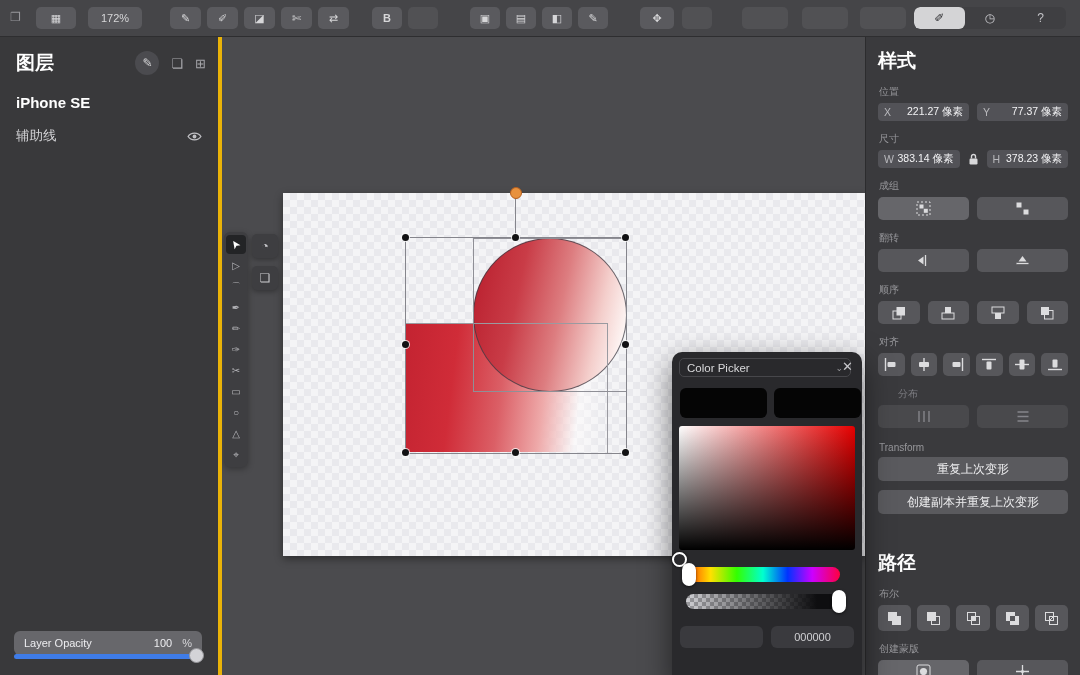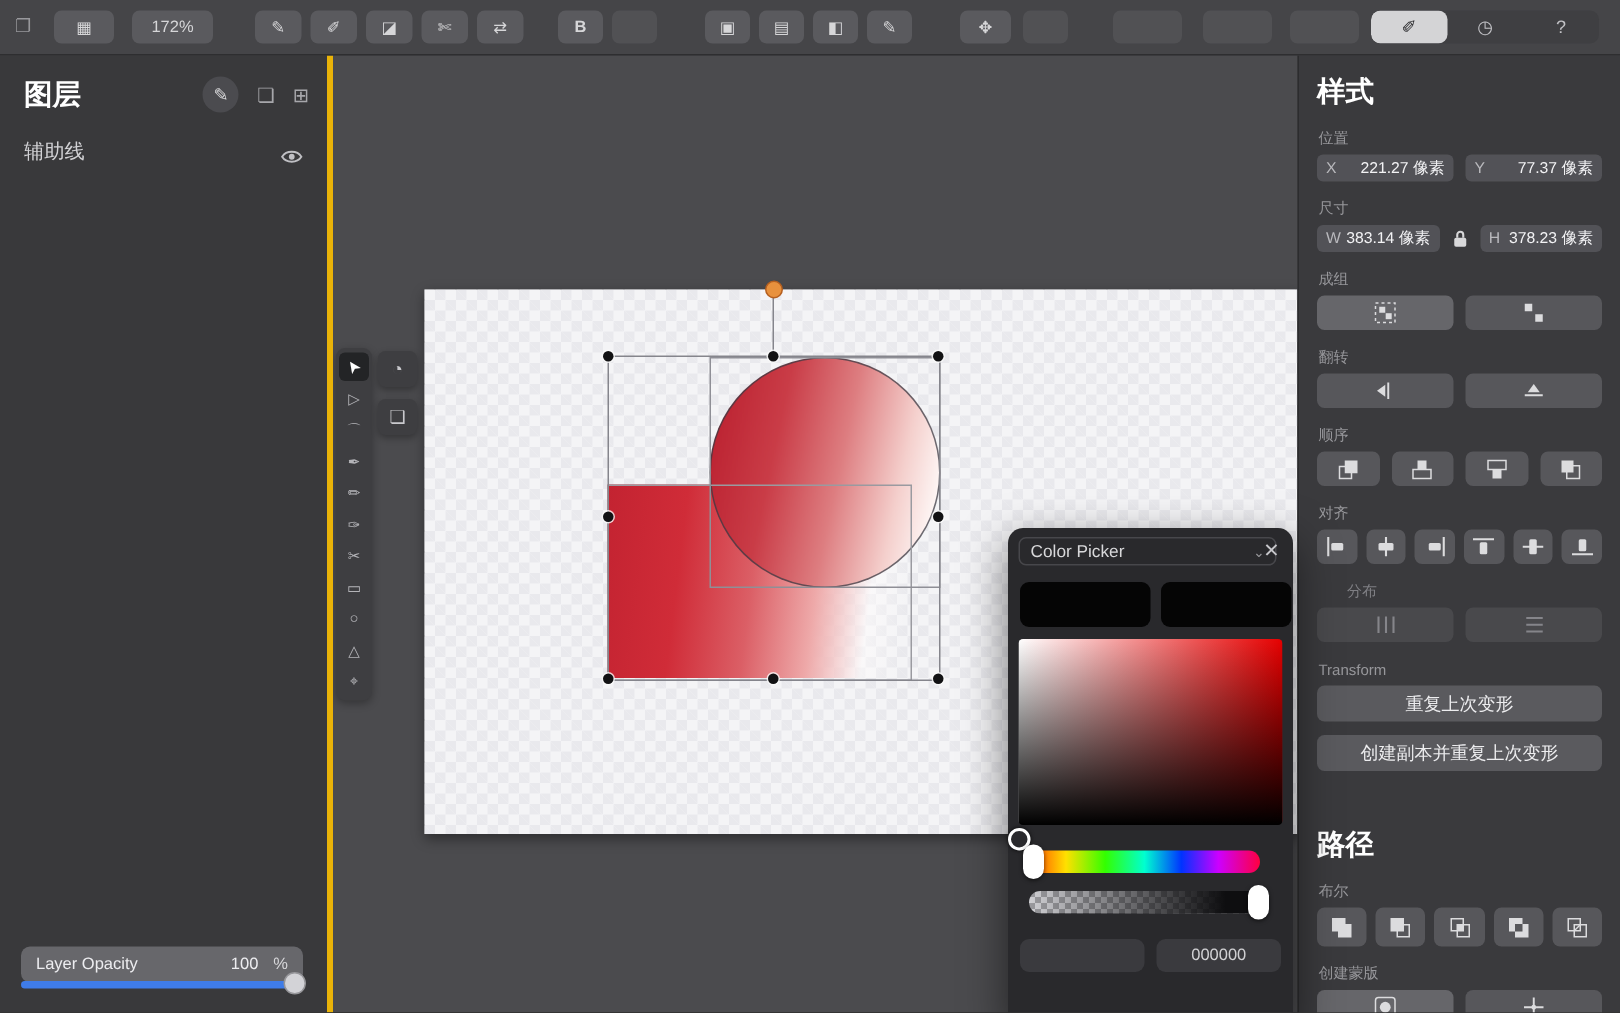--- a/index.html
+++ b/index.html
@@ -22,21 +22,21 @@
   .circ-btn{width:24px;height:24px;border-radius:50%;background:#4b4b4f;border:none;color:#d9d9db;font-size:12px;display:flex;align-items:center;justify-content:center;}
   .ghost-btn{background:none;border:none;color:#a7a7ab;font-size:13px;padding:0;}
   .artboard-name{margin:18px 16px 0;font-size:15px;font-weight:bold;color:#fff;}
   .layer-row{margin:12px 8px 0;height:40px;background:#2a57a5;border-radius:6px;display:flex;align-items:center;gap:9px;padding:0 10px 0 4px;}
   .thumb{width:34px;height:34px;border-radius:4px;background:#2e0d10;position:relative;overflow:hidden;flex:none;}
   .thumb .tri{position:absolute;left:10px;top:8px;width:0;height:0;border-left:13px solid #c8313c;border-top:9px solid transparent;border-bottom:9px solid transparent;filter:drop-shadow(1px 0 1px rgba(255,255,255,.5));}
   .lmeta{display:flex;flex-direction:column;line-height:1.25;}
   .lname{font-size:12.5px;color:#fff;}
   .lop{font-size:10.5px;color:#c7d3ea;}
   .lrow-ic{margin-left:auto;display:flex;gap:11px;align-items:center;color:#eef2fa;}
-  .guides-row{margin:16px 16px 0;display:flex;align-items:flex-end;font-size:13.5px;color:#d2d2d5;}
+  .guides-row{margin:16px 16px 0;display:flex;align-items:center;font-size:13.5px;color:#d2d2d5;}
   .guides-row .eye{margin-left:auto;color:#bfbfc3;}
   .op-pill{position:absolute;left:14px;right:16px;bottom:20px;height:24px;background:#67676b;border-radius:6px;display:flex;align-items:center;padding:0 10px;font-size:11px;color:#ededf0;}
   .op-val{margin-left:auto;}
   .op-unit{margin-left:10px;color:#d7d7da;}
   .op-bar{position:absolute;left:14px;right:24px;bottom:16px;height:5px;border-radius:3px;background:#3f7ce8;}
   .op-hdl{position:absolute;right:14px;bottom:12px;width:13px;height:13px;border-radius:50%;background:#d3d3d7;border:1px solid #96969a;}
   
   .canvas{position:absolute;left:218px;top:36px;width:647px;height:639px;overflow:hidden;}
   .artboard{position:absolute;left:65px;top:157px;width:582px;height:363px;background-color:#f4f4f6;
     background-image:linear-gradient(45deg,#e9e9ed 25%,transparent 25%,transparent 75%,#e9e9ed 75%),
@@ -177,20 +177,21 @@
     <div class="lp-head">
       <span class="lp-title">图层</span>
       <span class="lp-ic">
         <button class="circ-btn">
             <span>✎</span>
           </button>
         <button class="ghost-btn"><span>❏</span></button>
         <button class="ghost-btn"><span>⊞</span></button>
       </span>
     </div>
+    <div class="artboard-name">iPhone SE</div>
 
 
     <div class="guides-row">
       <span>辅助线</span>
       <svg class="svgi eye" width="15" height="11" viewBox="0 0 16 12">
           <path d="M1 6 C4 1.2,12 1.2,15 6 C12 10.8,4 10.8,1 6 Z" fill="none" stroke="currentColor" stroke-width="1.4"></path>
           <circle cx="8" cy="6" r="2.1" fill="currentColor"></circle>
         </svg>
     </div>
 

